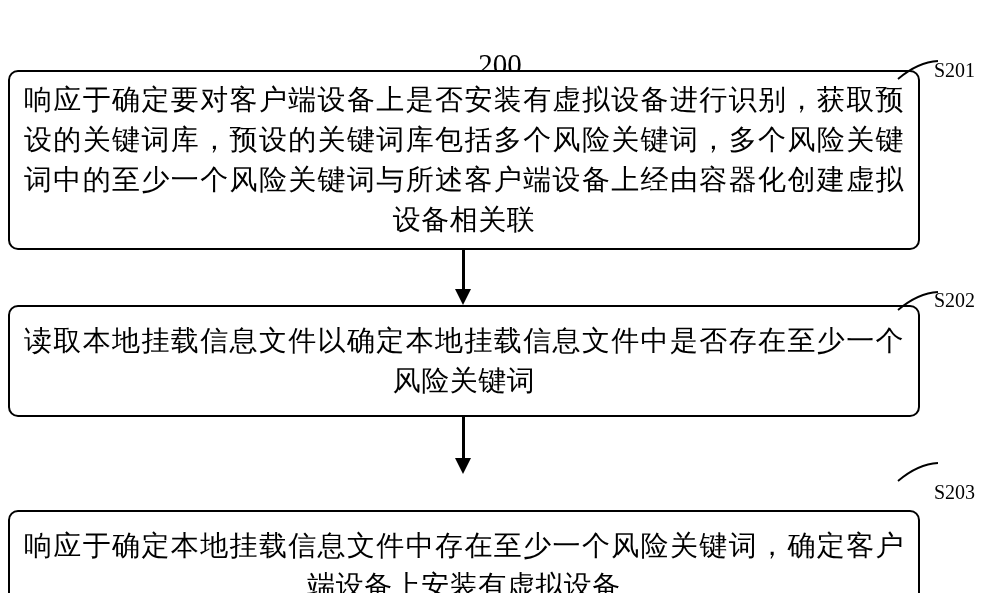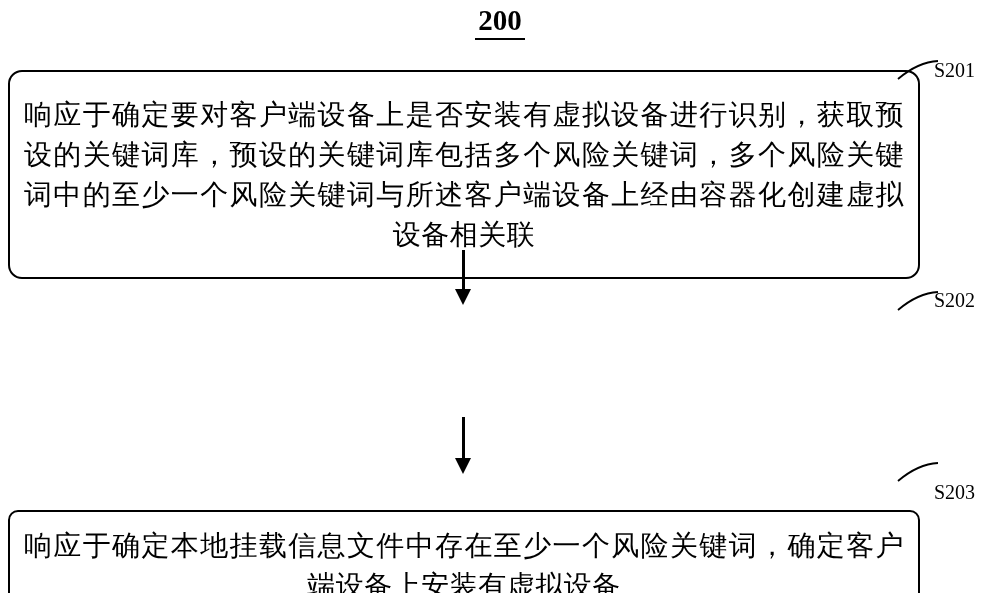--- a/index.html
+++ b/index.html
@@ -22,21 +22,22 @@
     left: 0;
     right: 0;
     text-align: center;
     font-size: 29px;
     font-weight: bold;
   }
   .fig-title .underlined {
     display: inline-block;
     border-bottom: 2px solid #000;
     padding: 0 3px 1px 3px;
-    font-weight: bold;
+    font-weight: normal;
+    margin-top: 44px;
   }
   .step-box {
     position: absolute;
     left: 8px;
     width: 912px;
     box-sizing: border-box;
     border: 2px solid #000;
     border-radius: 10px;
     display: flex;
     align-items: center;
@@ -45,21 +46,21 @@
     background: #ffffff;
   }
   .box-text {
     width: 100%;
     font-size: 28px;
     line-height: 40px;
     text-align: justify;
     text-align-last: center;
     letter-spacing: 0.5px;
   }
-  .box-1 { top: 70px;  height: 209px; border-radius: 14px; }
+  .box-1 { top: 70px;  height: 180px; }
   .box-2 { top: 305px; height: 112px; }
   .box-3 { top: 474px; height: 111px; margin-top: 36px; }
 
   .step-label {
     position: absolute;
     left: 934px;
     width: 64px;
     font-size: 20px;
     line-height: 32px;
     text-align: left;
@@ -112,20 +113,23 @@
     <div class="box-text">响应于确定要对客户端设备上是否安装有虚拟设备进行识别，获取预设的关键词库，预设的关键词库包括多个风险关键词，多个风险关键词中的至少一个风险关键词与所述客户端设备上经由容器化创建虚拟设备相关联</div>
   </div>
   <div class="step-label label-1">S201</div>
   <svg class="connector conn-1" viewBox="0 0 44 24">
     <path d="M42,3 Q22,4 2,21" fill="none" stroke="#000" stroke-width="1.8"></path>
   </svg>
 
   <div class="arrow-line arrow-line-1"></div>
   <div class="arrow-head arrow-head-1"></div>
 
+  <div class="step-box box-2">
+    <div class="box-text">读取本地挂载信息文件以确定本地挂载信息文件中是否存在至少一个风险关键词</div>
+  </div>
   <div class="step-label label-2">S202</div>
   <svg class="connector conn-2" viewBox="0 0 44 24">
     <path d="M42,3 Q22,4 2,21" fill="none" stroke="#000" stroke-width="1.8"></path>
   </svg>
 
   <div class="arrow-line arrow-line-2"></div>
   <div class="arrow-head arrow-head-2"></div>
 
   <div class="step-box box-3">
     <div class="box-text">响应于确定本地挂载信息文件中存在至少一个风险关键词，确定客户端设备上安装有虚拟设备</div>

